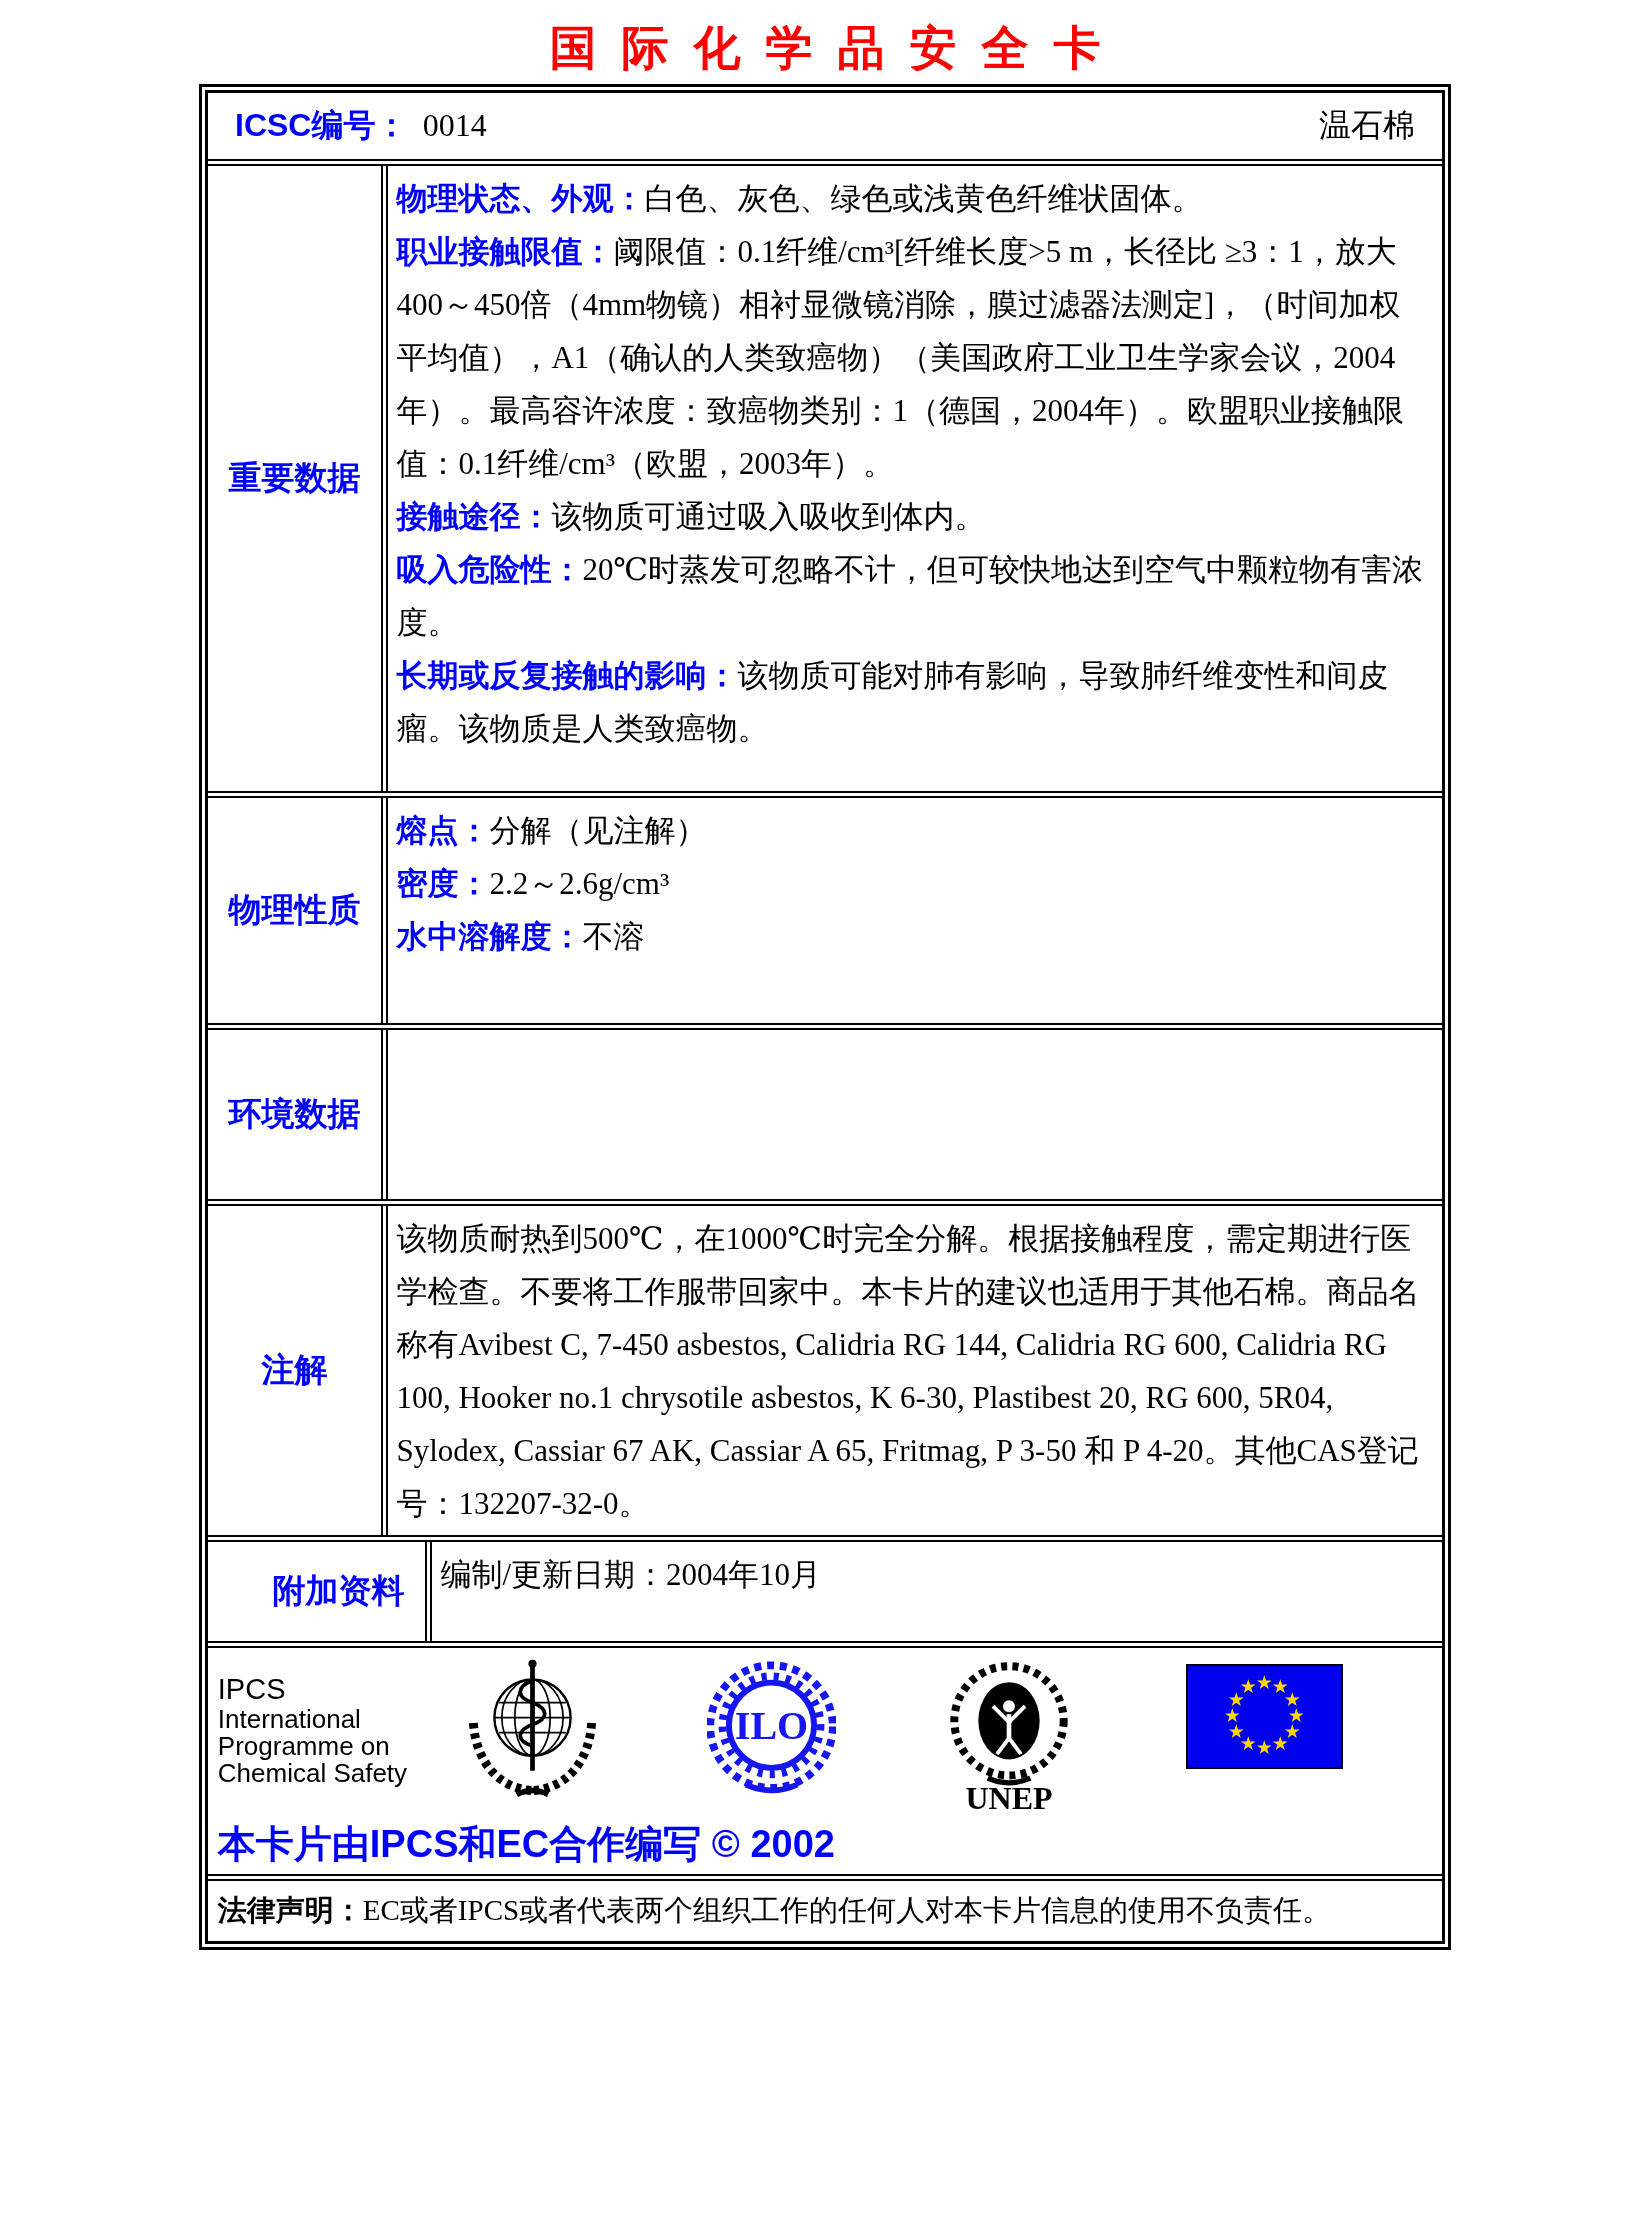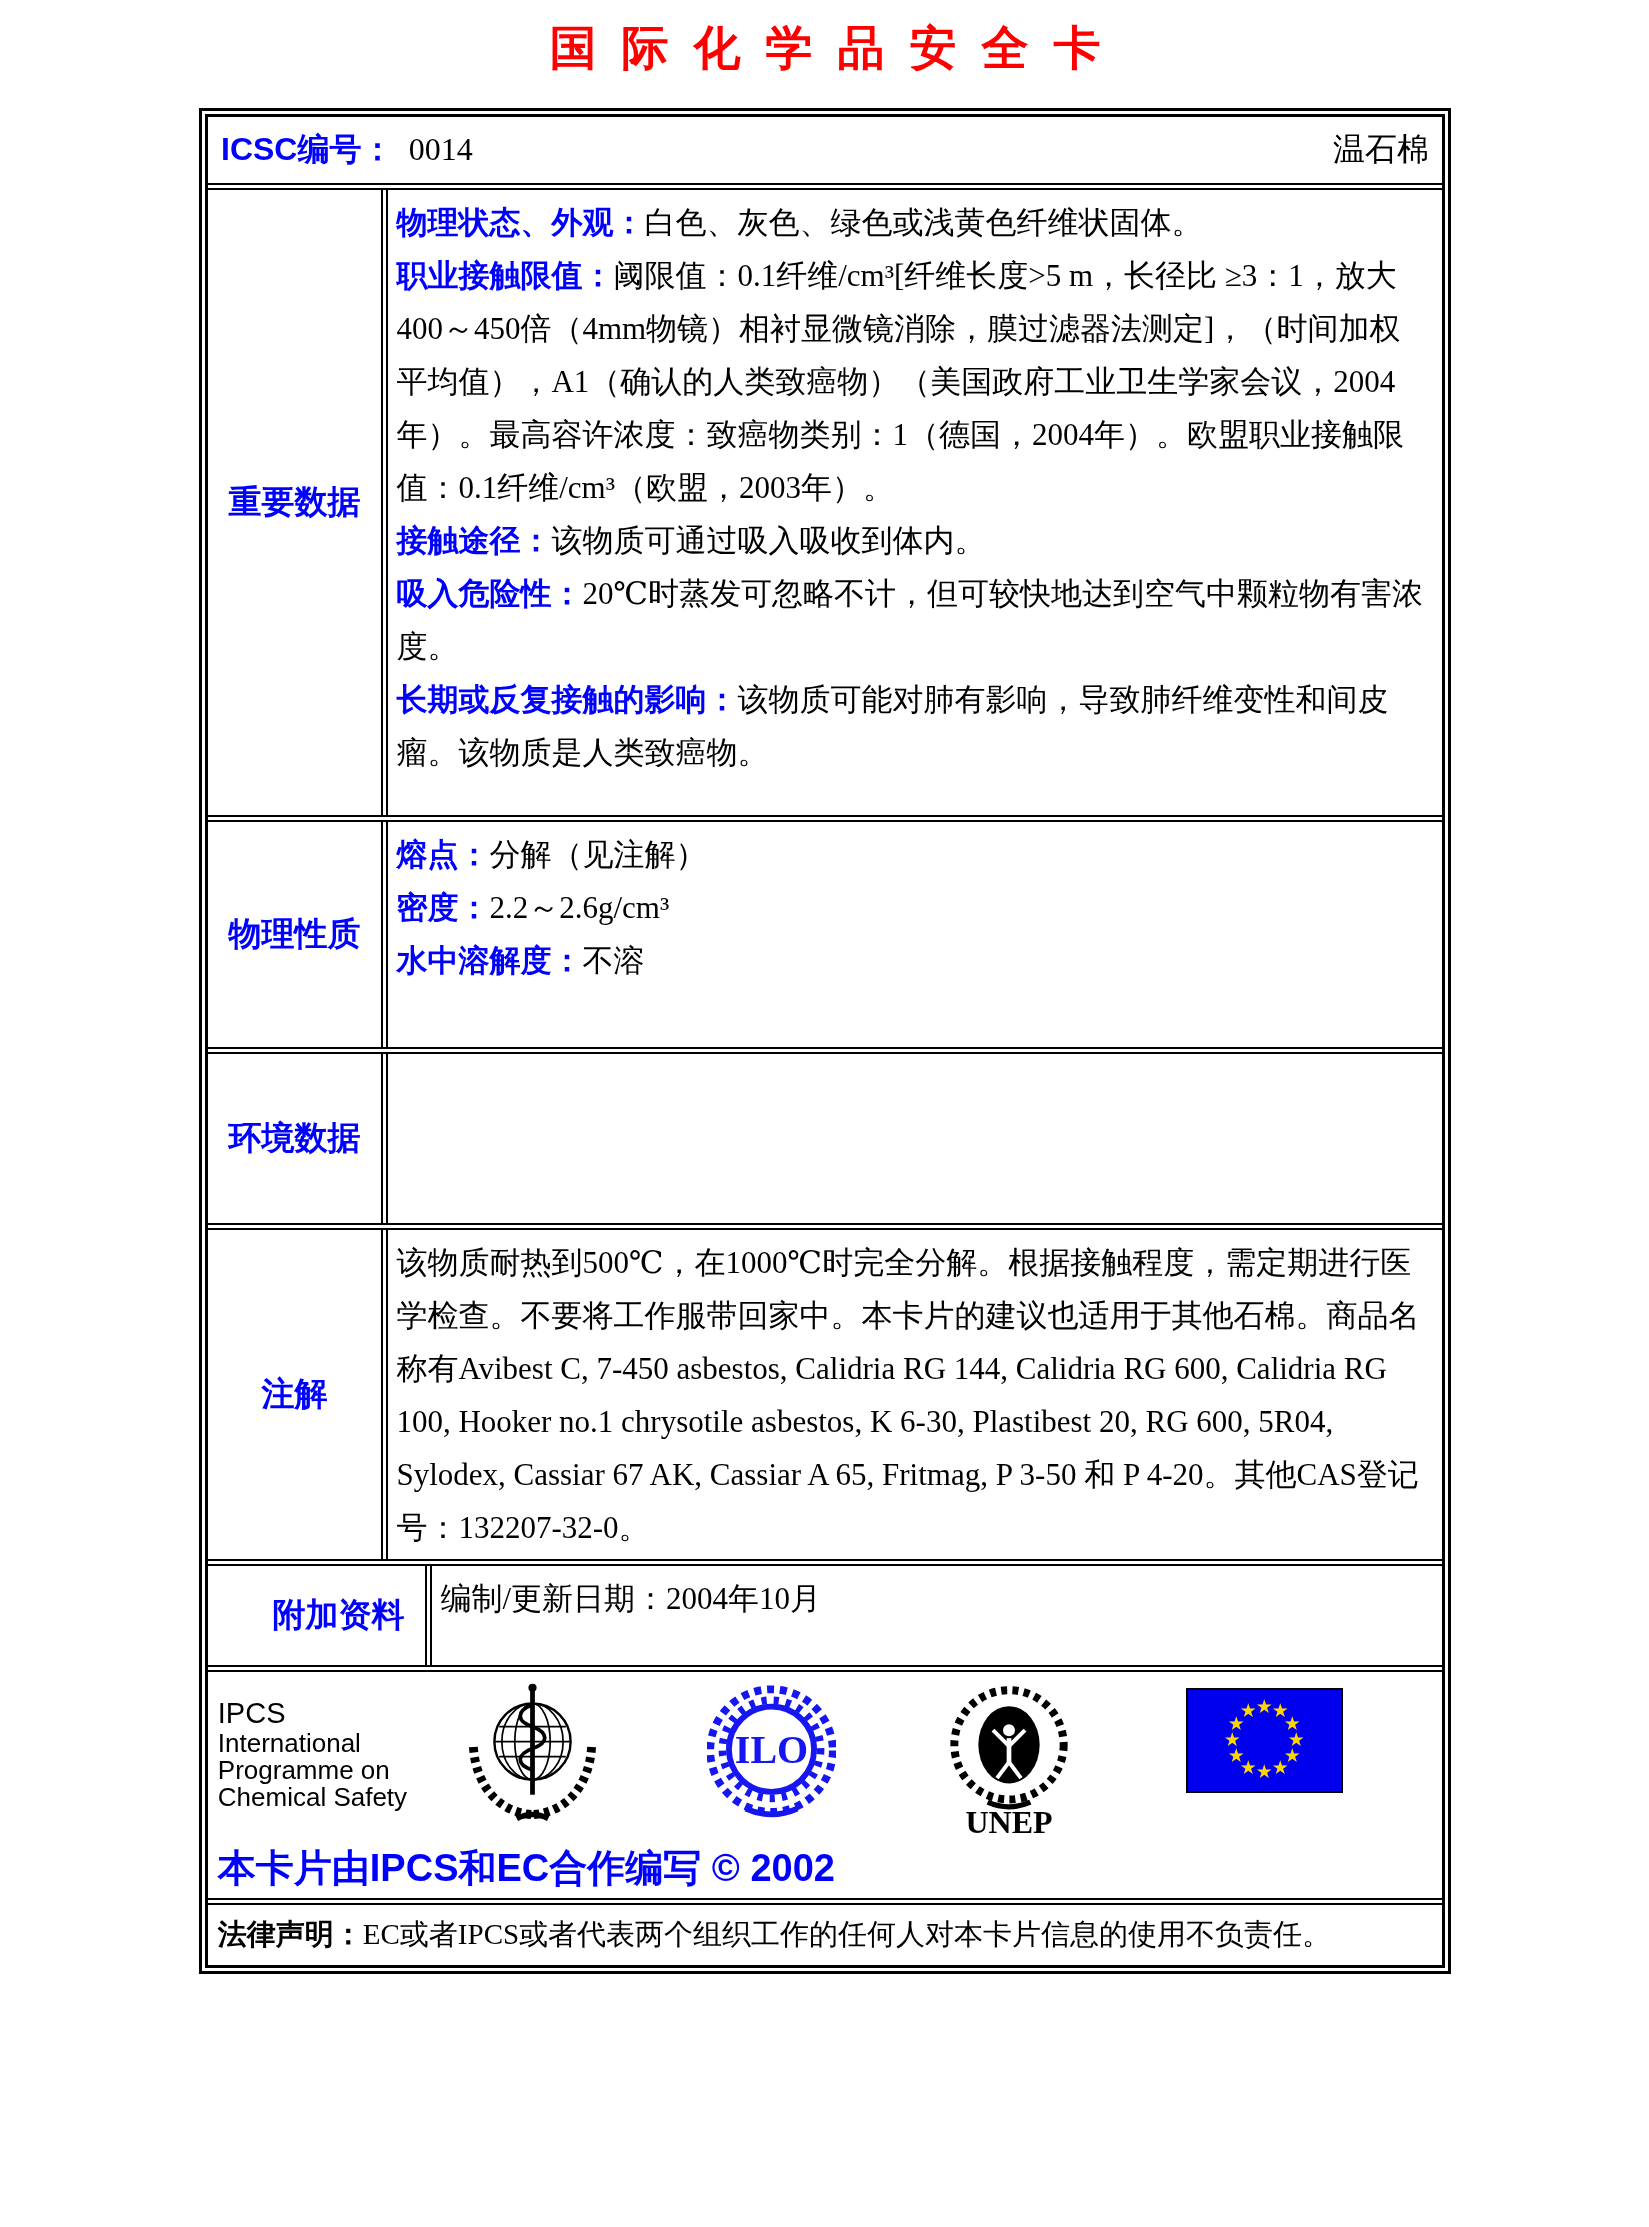--- a/index.html
+++ b/index.html
@@ -2,21 +2,21 @@
 <html style="font-size:11.2px"><head>
 <meta charset="utf-8">
 <style>
   html,body { margin:0; padding:0; background:#fff; }
   body {
     width:1650px; height:2227px; position:relative;
     font-family:"Liberation Serif","DejaVu Serif",serif;
     color:#000;
   }
   .page-title {
-    margin:17px 0 28px 0;
+    margin:17px 0 4px 0;
     text-align:center;
     color:#ff0000;
     font-weight:bold;
     font-size:47px;
     letter-spacing:25px;
     text-indent:25px;
     font-family:"DejaVu Serif","Liberation Serif",serif;
   }
   .card {
     width:1252px; margin:0 auto;
@@ -41,21 +41,21 @@
     border-radius:11px;
   }
   .fline { margin:0; }
   .flabel {
     color:#0000ff; font-weight:bold;
     font-family:"Liberation Sans","DejaVu Sans",sans-serif;
   }
   .header-row {
     min-height:66px; align-items:center;
     justify-content:space-between;
-    padding:0 13px; font-size:32px;text-align:right;
+    padding:0 27px; font-size:32px;text-align:right;
   }
   .icsc-label {
     color:#0000ff; font-weight:bold;
     font-family:"Liberation Sans","DejaVu Sans",sans-serif;
   }
   .icsc-value { margin-left:15.4px; }
   .row-important  { min-height:632px; }
   .row-physical   { min-height:232px; }
   .row-environ    { min-height:176px; }
   .row-notes      { min-height:334px; }

